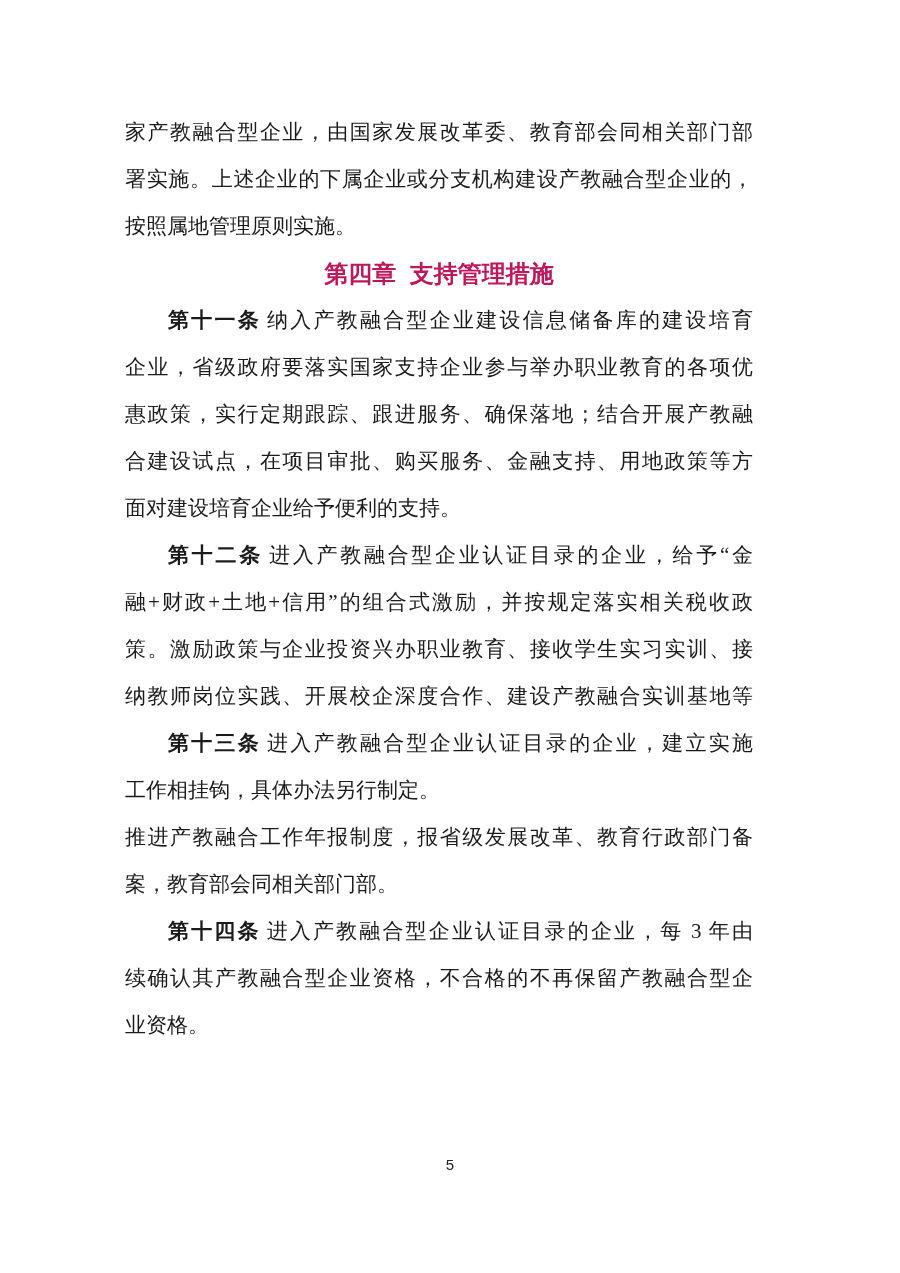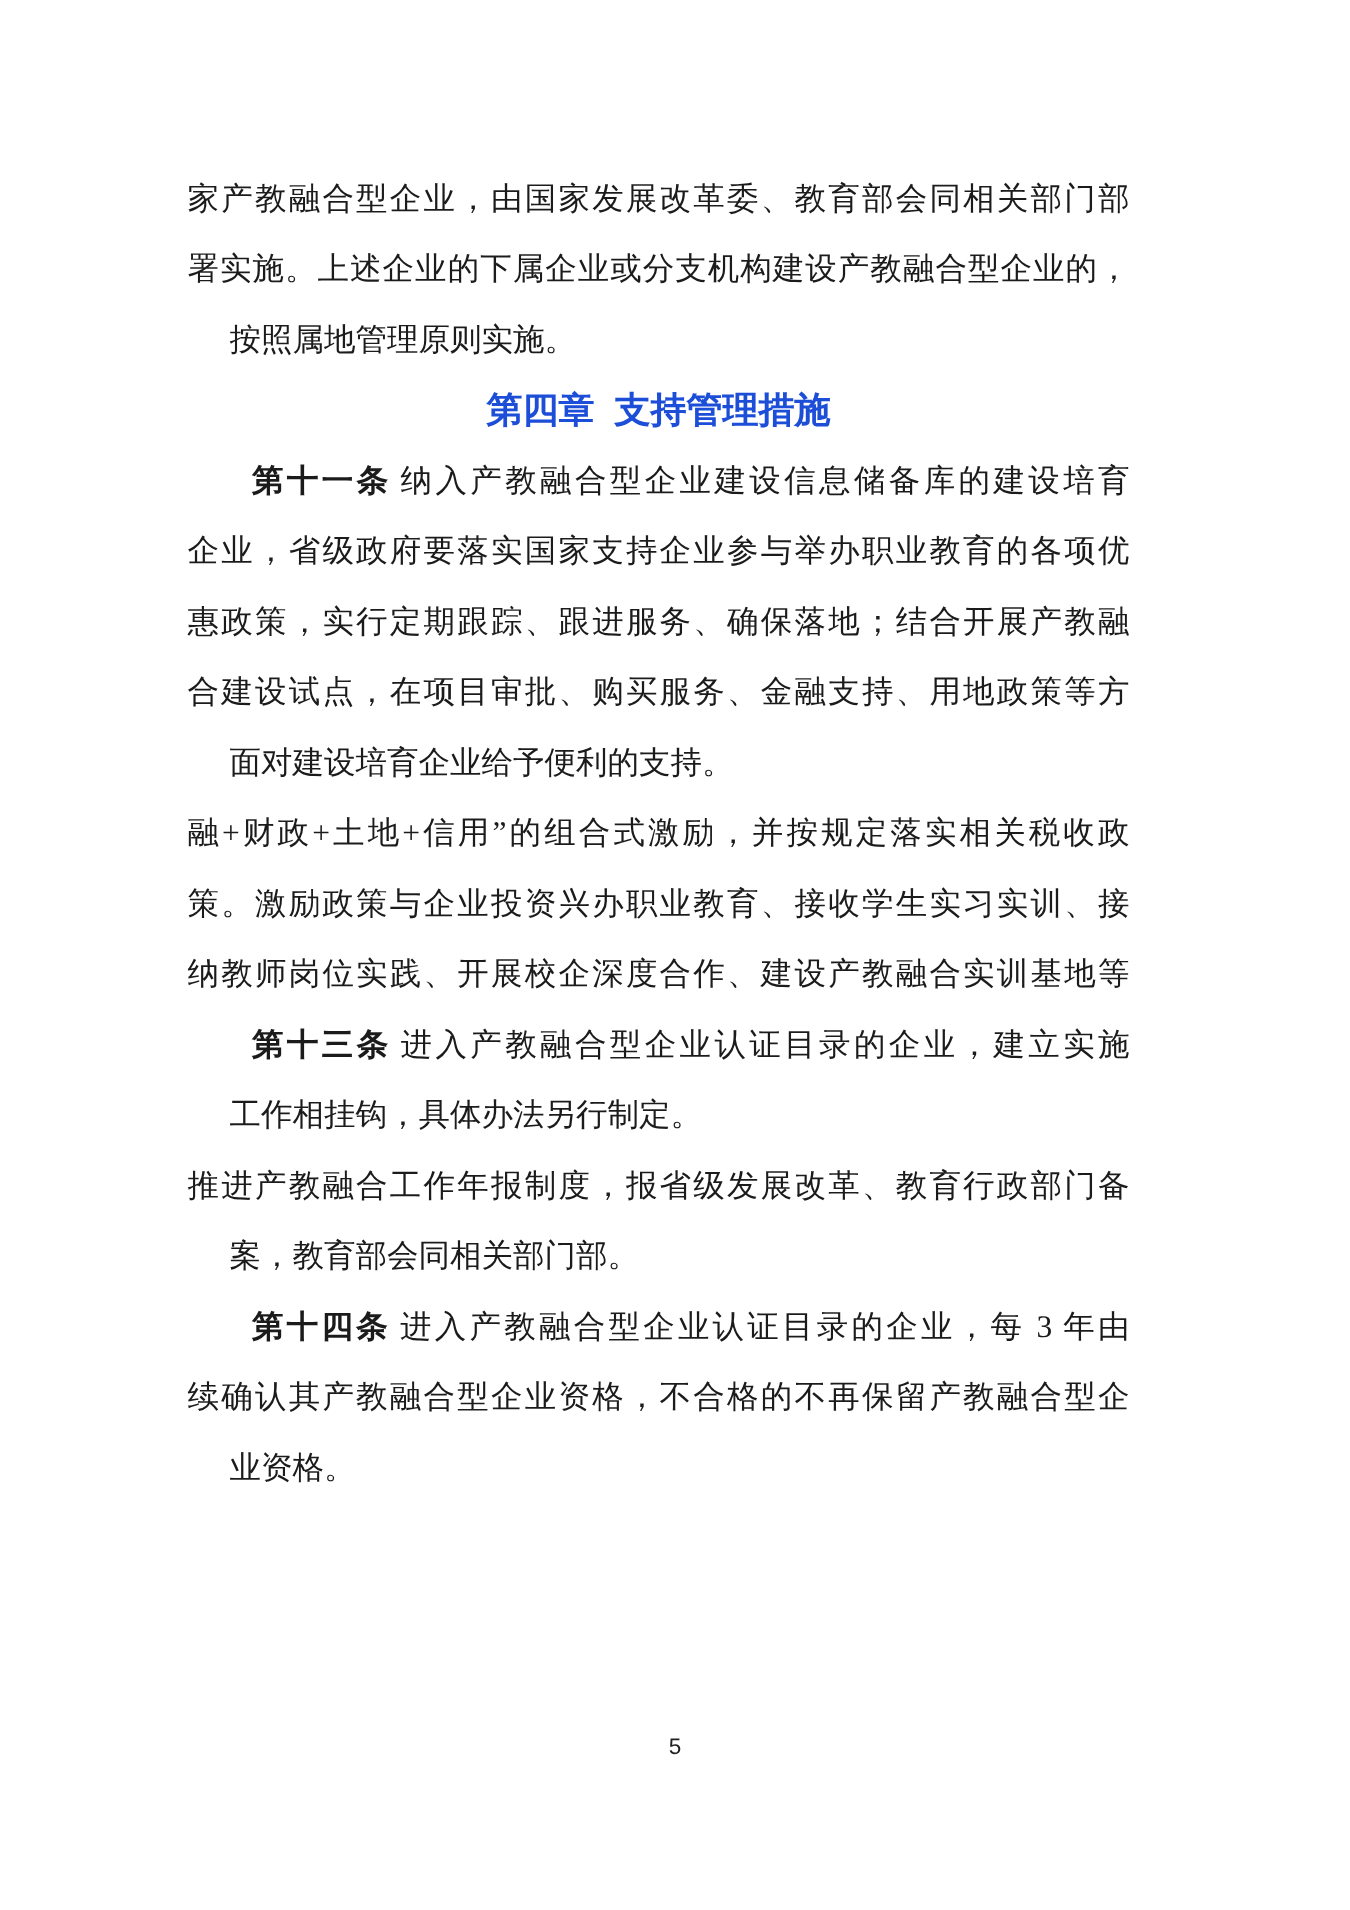--- a/index.html
+++ b/index.html
@@ -20,31 +20,31 @@
     left: 125px; top: 109px;
     width: 628px;
   }
   .ln {
     height: 47px; line-height: 47px;
     font-size: 21px;
     text-align: justify;
     text-align-last: justify;
     overflow: hidden;
   }
-  .ln-last { text-align-last: left; margin-left: 28px; }
+  .ln-last { text-align-last: left; }
   .ln-indent { text-indent: 43px; }
   .lead { font-weight: bold; margin-right: 6px; }
   .lead:empty { display: none; margin: 0; }
   .heading {
     height: 47px; line-height: 47px;
     text-align: center;
     font-family: "Liberation Sans", "DejaVu Sans", sans-serif;
     font-weight: bold;
     font-size: 24px;
-    color: #1d4ed8;
+    color: #be185d;
     white-space: pre-wrap;
   }
   .page-number {
     position: absolute;
     top: 1156px; left: 0;
     width: 900px;
     text-align: center;
     font-family: "Liberation Sans", "DejaVu Sans", sans-serif;
     font-size: 15px;
     color: #222222;
@@ -61,20 +61,21 @@
     <div class="ln ln-last"><span>按照属地管理原则实施。</span></div>
 
     <div class="heading">第四章  支持管理措施</div>
 
     <div class="ln ln-indent"><span class="lead">第十一条</span><span>纳入产教融合型企业建设信息储备库的建设培育</span></div>
     <div class="ln"><span>企业，省级政府要落实国家支持企业参与举办职业教育的各项优</span></div>
     <div class="ln"><span>惠政策，实行定期跟踪、跟进服务、确保落地；结合开展产教融</span></div>
     <div class="ln"><span>合建设试点，在项目审批、购买服务、金融支持、用地政策等方</span></div>
     <div class="ln ln-last"><span>面对建设培育企业给予便利的支持。</span></div>
 
+    <div class="ln ln-indent"><span class="lead">第十二条</span><span>进入产教融合型企业认证目录的企业，给予“金</span></div>
     <div class="ln"><span>融+财政+土地+信用”的组合式激励，并按规定落实相关税收政</span></div>
     <div class="ln"><span>策。激励政策与企业投资兴办职业教育、接收学生实习实训、接</span></div>
     <div class="ln"><span>纳教师岗位实践、开展校企深度合作、建设产教融合实训基地等</span></div>
     <div class="ln ln-indent"><span class="lead">第十三条</span><span>进入产教融合型企业认证目录的企业，建立实施</span></div>
 
     <div class="ln ln-last"><span>工作相挂钩，具体办法另行制定。</span></div>
     <div class="ln"><span>推进产教融合工作年报制度，报省级发展改革、教育行政部门备</span></div>
     <div class="ln ln-last"><span>案，教育部会同相关部门部。</span></div>
 
     <div class="ln ln-indent"><span class="lead">第十四条</span><span>进入产教融合型企业认证目录的企业，每 3 年由</span></div>

